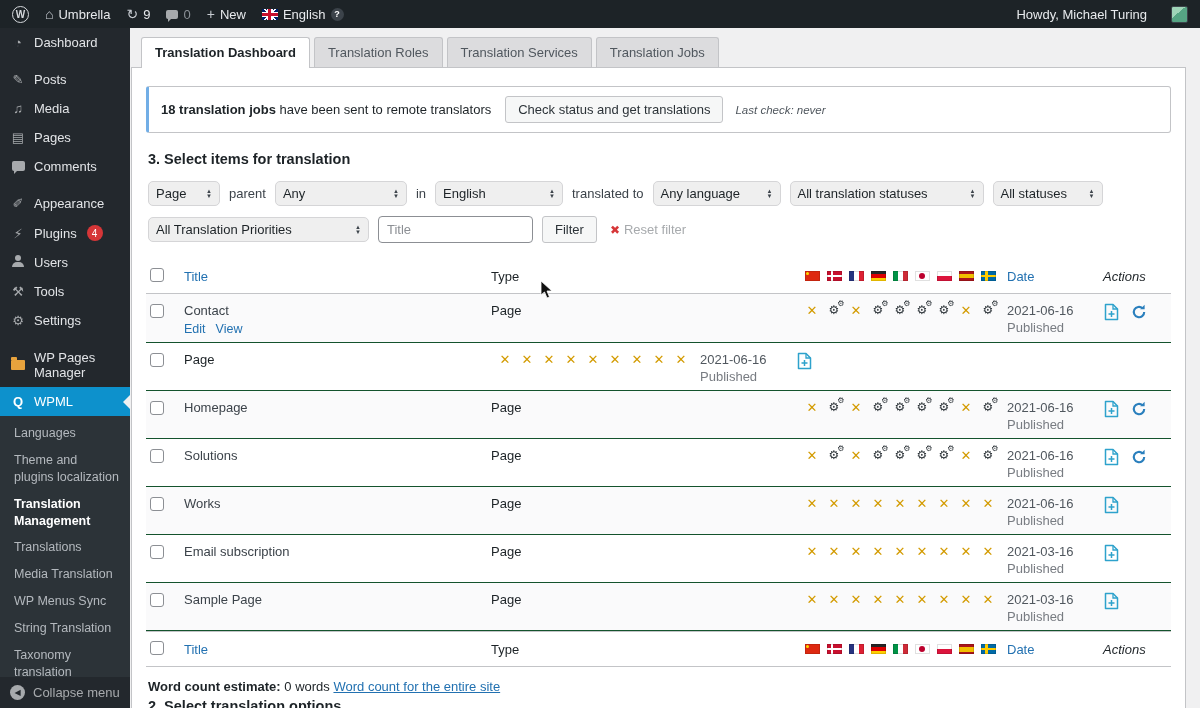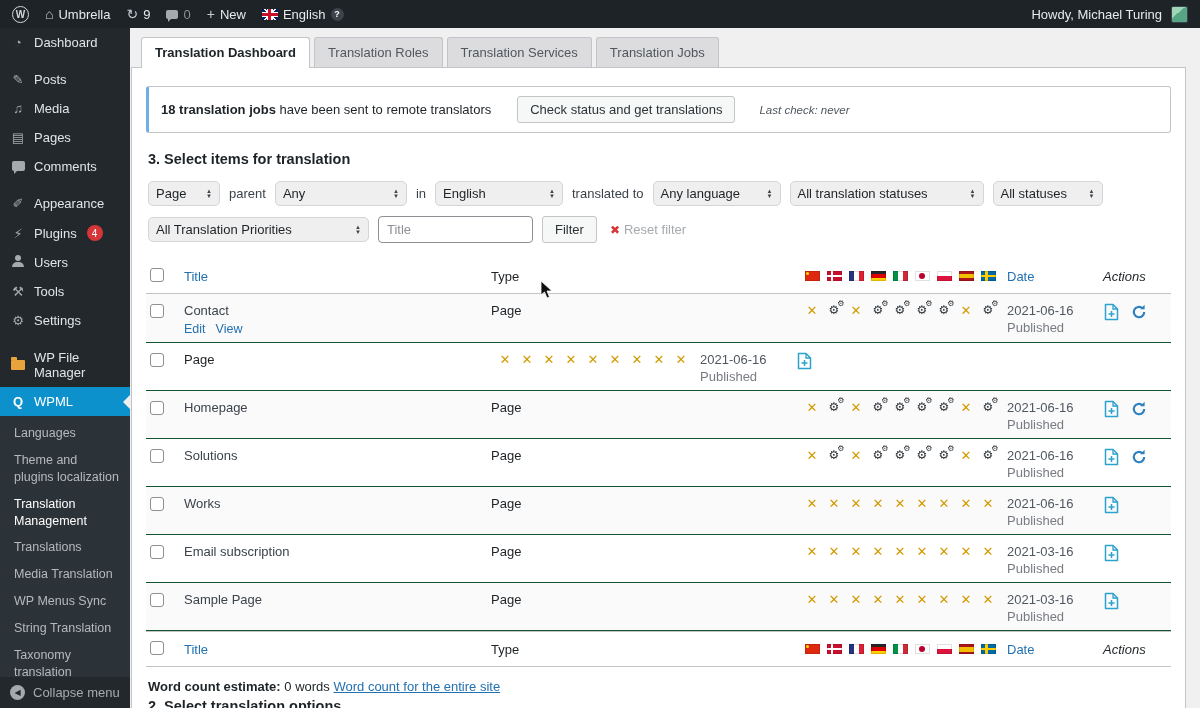--- a/index.html
+++ b/index.html
@@ -21,21 +21,21 @@
     background:
       linear-gradient(90deg,transparent 0 6.5px,#c8102e 6.5px 9.5px,transparent 9.5px),
       linear-gradient(0deg,transparent 0 4px,#c8102e 4px 7px,transparent 7px),
       linear-gradient(90deg,transparent 0 5px,#fff 5px 11px,transparent 11px),
       linear-gradient(0deg,transparent 0 3px,#fff 3px 8px,transparent 8px),
       linear-gradient(45deg,transparent 0 46%,#fff 46% 54%,transparent 54%),
       linear-gradient(-45deg,transparent 0 46%,#fff 46% 54%,transparent 54%),
       #012169; }
   .help-ico { width:13px; height:13px; border-radius:50%; background:#3c434a; color:#fff;
     font-size:9px; display:inline-flex; align-items:center; justify-content:center; font-weight:bold; }
-  .ab-right { display:flex; align-items:center; gap:9px;text-align:right; }
+  .ab-right { display:flex; align-items:center; gap:24px;text-align:right; }
   .avatar { width:17px; height:17px; border-radius:2px; background:linear-gradient(140deg,#9fd4b8 0 40%,#56a584 40%); border:1px solid #3c434a; }
 
   
   .sidebar { position:fixed; top:28px; left:0; bottom:0; width:130px; background:#23282d; color:#e2e4e7; }
   .menu-item { display:flex; align-items:center; gap:8px; padding:7px 8px 7px 10px; cursor:pointer; font-size:13px; }
   .menu-item .mi-ico { width:16px; text-align:center; font-size:13px; color:#a7aaad; flex:0 0 16px; }
   .menu-sep { height:8px; }
   .badge { background:#d63638; color:#fff; border-radius:50%; min-width:16px; height:16px; font-size:10px;
     display:inline-flex; align-items:center; justify-content:center; padding:0 3px; margin-left:2px; }
   .comments-bubble { width:13px; height:10px; background:#a7aaad; border-radius:2px; position:relative; display:inline-block; }
@@ -44,36 +44,36 @@
   .person-ico::before { content:""; position:absolute; top:0; left:3px; width:6px; height:6px; border-radius:50%; background:#a7aaad; }
   .person-ico::after { content:""; position:absolute; bottom:0; left:0; width:12px; height:5px; border-radius:6px 6px 0 0; background:#a7aaad; }
   .folder-ico { position:relative; width:14px; height:10px; background:#e8a33d; border-radius:1px; display:inline-block; margin-top:2px; }
   .folder-ico::before { content:""; position:absolute; top:-3px; left:0; width:6px; height:3px; background:#e8a33d; border-radius:1px 1px 0 0; }
   .wpml-item { background:#0d91cc; color:#fff; position:relative; }
   .wpml-item .mi-ico { color:#fff; font-weight:bold; }
   .wpml-item::after { content:""; position:absolute; right:0; top:50%; margin-top:-7px;
     border:7px solid transparent; border-right-color:#f0f0f1; }
   .submenu { background:#2c3338; padding:4px 0 6px; }
   .submenu-item { padding:5px 10px 5px 14px; color:#b4b9be; font-size:12.5px; line-height:1.35; cursor:pointer; }
-  .submenu-item.current { color:#fff; font-weight:normal; }
+  .submenu-item.current { color:#fff; font-weight:bold; }
   .collapse-row { position:absolute; bottom:0; left:0; right:0; display:flex; align-items:center; gap:8px;
     padding:8px 10px; color:#a7aaad; cursor:pointer; background:#23282d; border-top:1px solid #2c3338; }
   .collapse-ico { width:15px; height:15px; border-radius:50%; background:#a7aaad; color:#23282d;
     display:inline-flex; align-items:center; justify-content:center; font-size:8px; }
 
   
   .content { margin-left:116px; height:708px; padding:36px 14px 0 15px; display:flex; flex-direction:column; }
   .tab-bar { display:flex; align-items:flex-end; gap:4px; padding-left:10px; border-bottom:1px solid #c3c4c7; }
   .tab { padding:7px 13px; background:#dcdcde; border:1px solid #c3c4c7; border-bottom:none;
     border-radius:3px 3px 0 0; color:#50575e; cursor:pointer; margin-bottom:0; font-size:13px; }
   .tab.active { background:#fff; color:#1d2327; font-weight:bold; position:relative; top:1px; padding-bottom:8px; }
   .panel { background:#fff; border:1px solid #c3c4c7; border-top:none; flex:1; padding:18px 14px 0 14px; position:relative; }
 
   .notice { border:1px solid #c3c4c7; border-left:3px solid #72aee6; border-radius:3px;
-    display:flex; align-items:center; gap:24px; padding:9px 12px; margin-bottom:18px; background:#fff; }
+    display:flex; align-items:center; gap:12px; padding:9px 12px; margin-bottom:18px; background:#fff; }
   .notice .btn { margin-left:2px; }
   .last-check { font-style:italic; font-size:11.5px; color:#50575e; }
 
   h2.sec-title { font-size:14.5px; font-weight:bold; color:#1d2327; margin:4px 0 14px 2px; }
 
   .btn { background:#f6f7f7; border:1px solid #c3c4c7; border-radius:3px; padding:5px 12px;
     font-size:13px; color:#2c3338; cursor:pointer; font-family:inherit; }
 
   .filters { display:flex; align-items:center; gap:9px; flex-wrap:wrap; margin:0 0 10px 2px; }
   .sel { display:inline-flex; align-items:center; justify-content:space-between; gap:8px;
@@ -207,21 +207,21 @@
         <span class="mi-ico">⚒</span>
         <span>Tools</span>
       </div>
       <div class="menu-item">
         <span class="mi-ico">⚙</span>
         <span>Settings</span>
       </div>
       <div class="menu-sep"></div>
       <div class="menu-item">
         <span class="mi-ico"><span class="folder-ico"></span></span>
-        <span>WP File Manager</span>
+        <span>WP Pages Manager</span>
       </div>
     </div>
   <div class="menu-item wpml-item">
     <span class="mi-ico">Q</span>
     <span>WPML</span>
   </div>
   <div class="submenu" id="wpml-submenu">
       <div class="submenu-item">Languages</div>
       <div class="submenu-item">Theme and plugins localization</div>
       <div class="submenu-item current">Translation Management</div>

